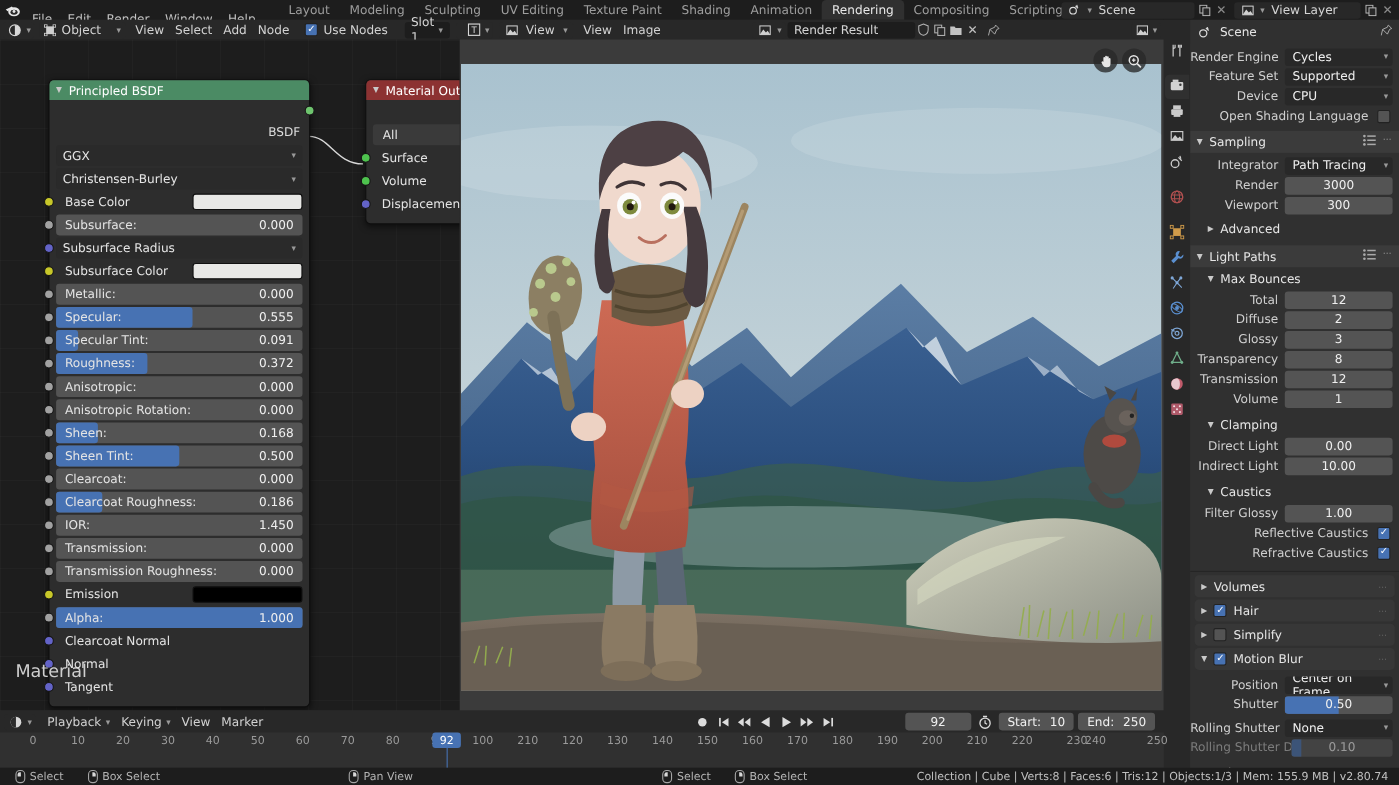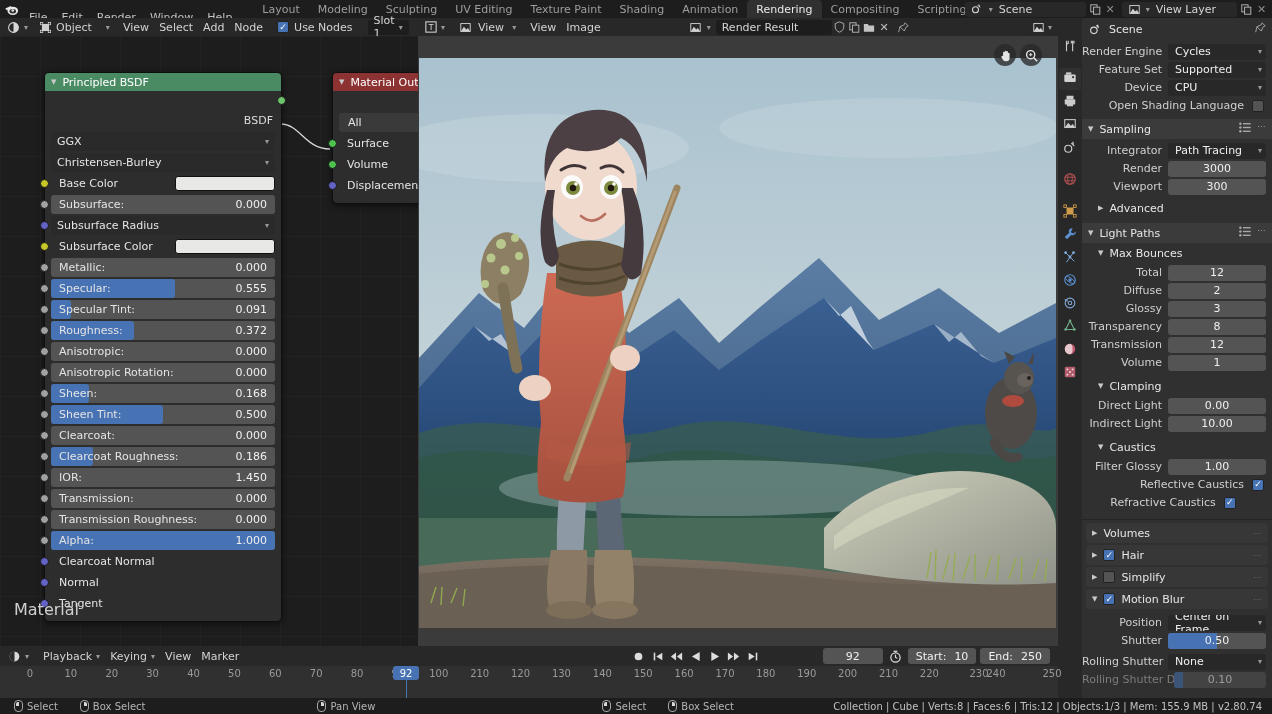--- a/index.html
+++ b/index.html
@@ -354,20 +354,25 @@
               </div>
               <div class="nrow field">
                 <span class="lbl">Transmission:</span>
                 <span class="val">0.000</span>
                 <span class="sockdot" style="background: rgb(161, 161, 161);"></span>
               </div>
               <div class="nrow field">
                 <span class="lbl">Transmission Roughness:</span>
                 <span class="val">0.000</span>
                 <span class="sockdot" style="background: rgb(161, 161, 161);"></span>
+              </div>
+              <div class="nrow plain">
+                <span class="lbl">Emission</span>
+                <span class="swatch" style="background: rgb(0, 0, 0);"></span>
+                <span class="sockdot" style="background: rgb(199, 199, 41);"></span>
               </div>
               <div class="nrow field">
                 <span class="slider-fill" style="width: 100%;"></span>
                 <span class="lbl">Alpha:</span>
                 <span class="val">1.000</span>
                 <span class="sockdot" style="background: rgb(161, 161, 161);"></span>
               </div>
               <div class="nrow plain">
                 <span class="lbl" style="padding-left: 8px;">Clearcoat Normal</span>
                 <span class="sockdot" style="background: rgb(99, 99, 199);"></span>
@@ -912,21 +917,21 @@
         <div class="prow">
           <span class="plabel">Filter Glossy</span>
           <span class="pfield">
             <span class="pf-txt">1.00</span>
           </span>
         </div>
         <div class="prow" style="justify-content:flex-end">
           <span style="color:#cfcfcf; margin-right:8px">Reflective Caustics</span>
           <span class="cbox on" style="margin-right:2px"></span>
         </div>
-        <div class="prow" style="justify-content:center">
+        <div class="prow" style="justify-content:flex-end">
           <span style="color:#cfcfcf; margin-right:8px">Refractive Caustics</span>
           <span class="cbox on" style="margin-right:2px"></span>
         </div>
       </div>
 
       <div class="section-sep"></div>
 
       <div id="collapsed-panels">
           <div class="collapsed-row">
             <span class="tri">▶</span>

